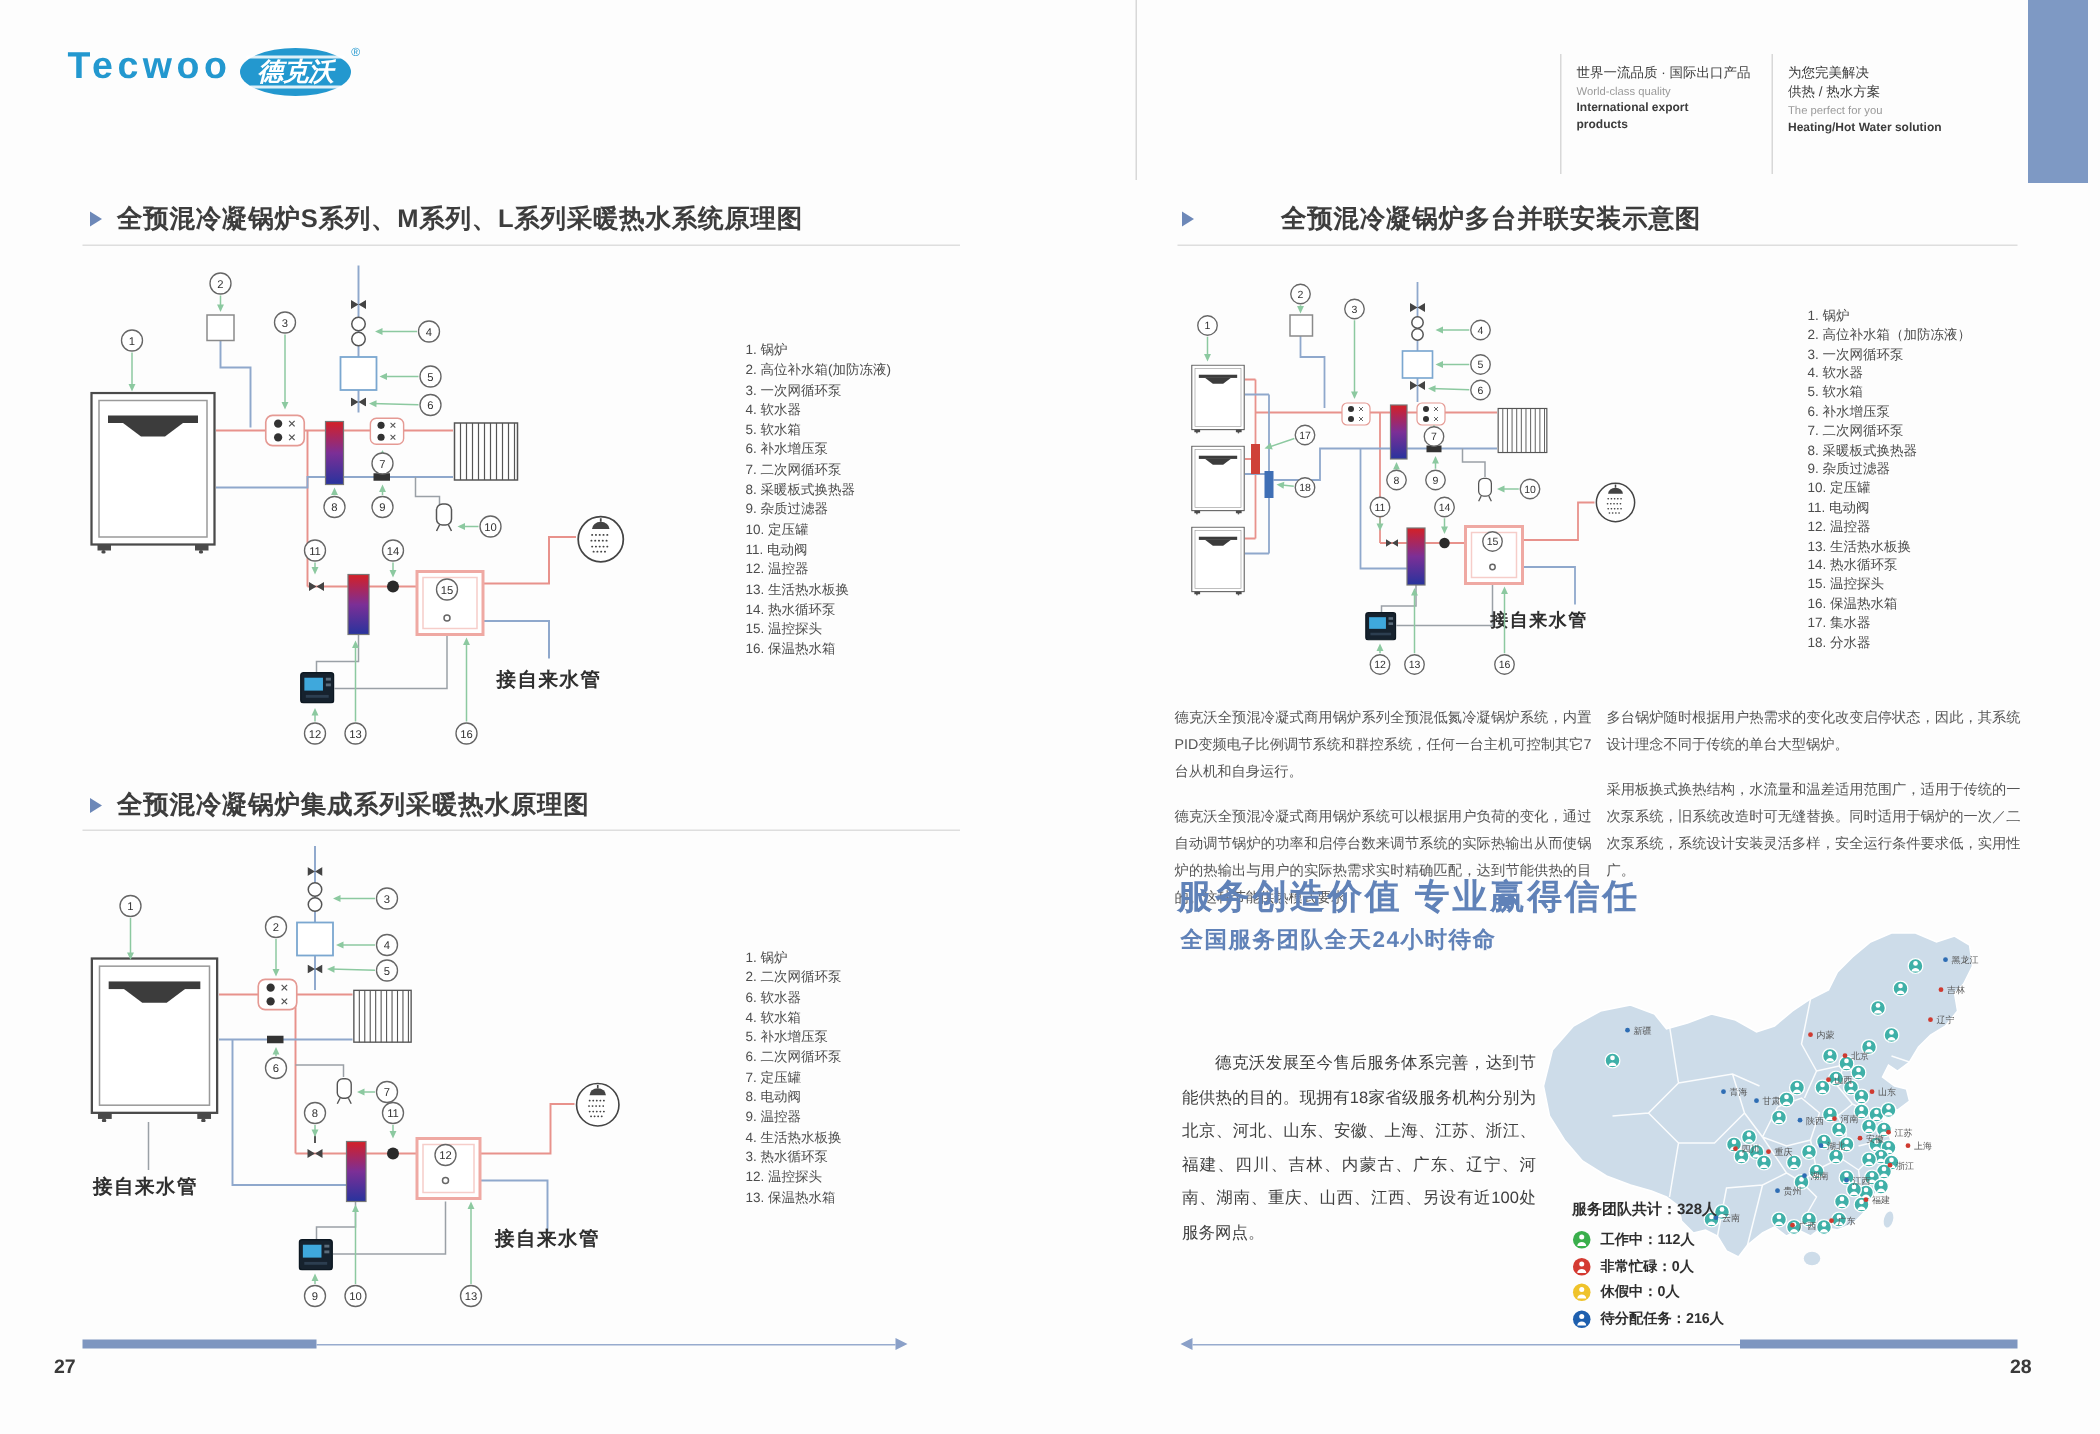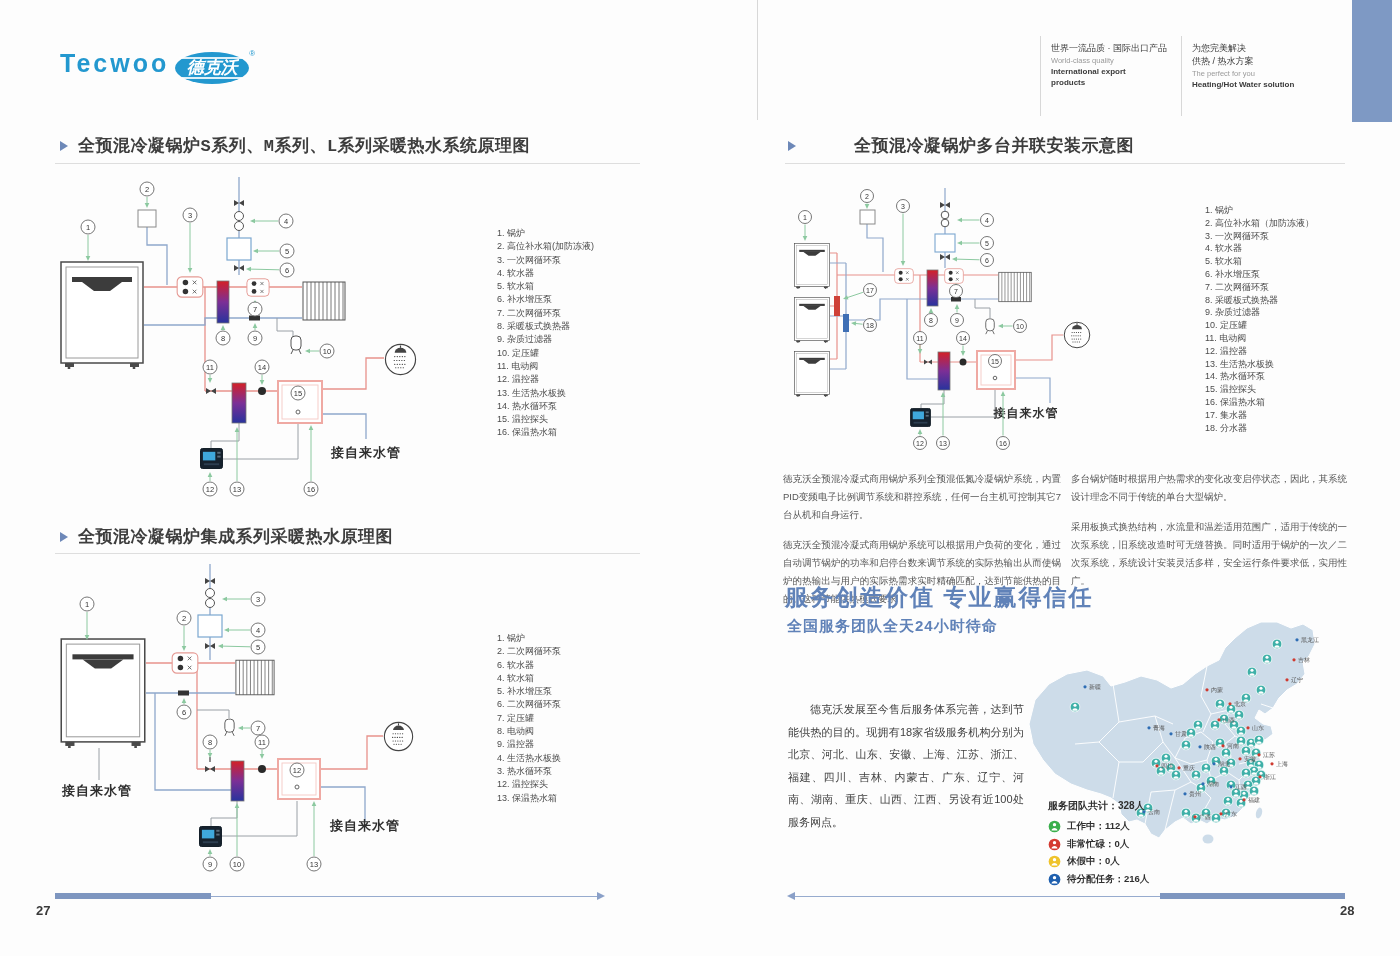--- a/index.html
+++ b/index.html
@@ -16,21 +16,21 @@
   .logo-reg{color:#2398cf;font-size:8px;vertical-align:top;}
   #taglines{position:absolute;left:1040px;top:36px;display:flex;}
   .tag-col{border-left:1px solid #d8d8d8;padding:6px 14px 0 10px;height:74px;}
   .tag-cn{font-size:9px;color:#3c3c3c;line-height:13px;}
   .tag-en-light{font-size:7.5px;color:#9a9a9a;line-height:11px;}
   .tag-en-bold{font-size:8px;color:#3c3c3c;font-weight:bold;line-height:11px;}
   .vline{width:1px;background:#d8d8d8;}
   .blue-corner{background:#7e99c4;}
   
   .tri{width:0;height:0;border-top:5px solid transparent;border-bottom:5px solid transparent;border-left:8px solid #6d88b8;}
-  .sec-title{font-size:17px;font-weight:bold;color:#3d3d3d;letter-spacing:.5px;white-space:nowrap;font-family:Liberation Mono, monospace;}
+  .sec-title{font-size:17px;font-weight:bold;color:#3d3d3d;letter-spacing:.5px;white-space:nowrap;}
   .sec-underline{height:1px;background:#dedede;}
   
   .legend{font-size:9px;color:#4c4c4c;}
   .legend .leg-row{line-height:13.3px;white-space:nowrap;}
   .legend.tight .leg-row{line-height:12.8px;}
   
   .para-col{font-size:9.5px;color:#565656;line-height:1.9;text-align:justify;}
   .para-col p{margin:0 0 12px 0;}
   .svc-head{font-size:23px;font-weight:bold;color:#6082b8;letter-spacing:2px;white-space:nowrap;}
   .svc-sub{font-size:15px;font-weight:bold;color:#6082b8;letter-spacing:1px;white-space:nowrap;}
@@ -99,21 +99,21 @@
       <path d="M0,0 V6 L5,3 Z M10,0 V6 L5,3 Z" fill="#444"></path>
     </symbol>
     <symbol id="sym-person" viewBox="-6 -6 12 12">
       <circle r="5.4" fill="#3fb0a8" stroke="#fff" stroke-width="1"></circle>
       <circle cy="-1.9" r="1.7" fill="#fff"></circle>
       <path d="M-2.9,4 C-2.9,0.6 2.9,0.6 2.9,4 Z" fill="#fff"></path>
     </symbol>
   </defs>
 </svg>
 
-<div class="abs" style="left:60px;top:30px;margin-top:19px;">
+<div class="abs" style="left:45px;top:30px;">
   <span class="logo-en">Tecwoo</span><span class="logo-badge"><span>德克沃</span></span><span class="logo-reg">®</span>
 </div>
 <div id="taglines">
     <div class="tag-col">
       <div class="tag-cn">世界一流品质 · 国际出口产品</div>
       <div class="tag-en-light">World-class quality</div>
       <div class="tag-en-bold">International export</div>
       <div class="tag-en-bold">products</div>
     </div>
     <div class="tag-col">

